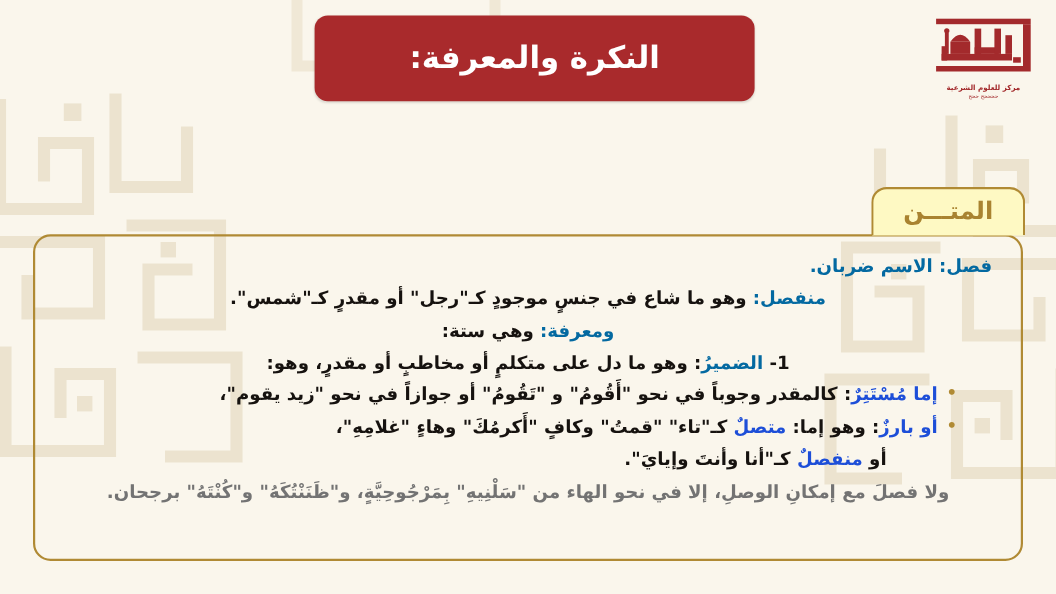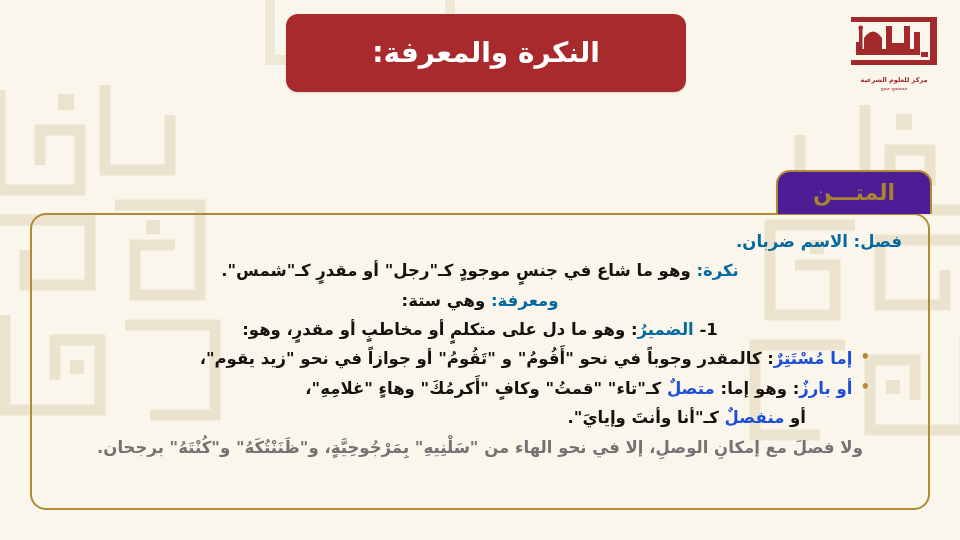--- a/index.html
+++ b/index.html
@@ -76,26 +76,26 @@
     font-size: 5px;
     line-height: 1.3;
     white-space: nowrap;
   }
 
   
   .matn-tab {
     position: absolute;
     right: 28px;
     top: 170px;
-    width: 156px;
+    width: 140px;
     height: 44px;
     border: 2px solid #b08a34;
     border-bottom: none;
     border-radius: 14px 14px 0 0;
-    background: #4c1d95;
+    background: #fef9c3;
     display: flex;
     align-items: center;
     justify-content: center;
     z-index: 6;
     box-sizing: border-box;
   }
   .matn-tab .matn-text {
     color: #a98330;
     font-size: 22px;
     font-weight: bold;
@@ -234,21 +234,21 @@
   <div class="logo-sub2">ححححح ححح</div>
 </div>
 
 <div class="matn-tab">
   <span class="matn-text">المتـــن</span>
 </div>
 
 <div class="content-box">
   <div class="matn-body" id="matn-body">
       <div class="line r"><span class="red">فصل: الاسم ضربان.</span></div>
-      <div class="line c"><span class="red">نكرة:</span><span class="black"> وهو ما شاع في جنسٍ موجودٍ كـ"رجل" أو مقدرٍ كـ"شمس".</span></div>
+      <div class="line c"><span class="red">منفصل:</span><span class="black"> وهو ما شاع في جنسٍ موجودٍ كـ"رجل" أو مقدرٍ كـ"شمس".</span></div>
       <div class="line c"><span class="red">ومعرفة:</span><span class="black"> وهي ستة:</span></div>
       <div class="line c"><span class="black">1- </span><span class="red">الضميرُ</span><span class="black">: وهو ما دل على متكلمٍ أو مخاطبٍ أو مقدرٍ، وهو:</span></div>
       <div class="bullet-row indent-1">
         <span class="bullet-dot">•</span>
         <span class="bullet-text"><span class="gold">إما </span><span class="gold">مُسْتَتِرٌ</span><span class="black">: كالمقدر وجوباً في نحو "أَقُومُ" و "تَقُومُ" أو جوازاً في نحو  "زيد يقوم"،</span></span>
       </div>
       <div class="bullet-row indent-1">
         <span class="bullet-dot">•</span>
         <span class="bullet-text"><span class="gold">أو بارزٌ</span><span class="black">: وهو إما: </span><span class="gold">متصلٌ</span><span class="black"> كـ"تاء" "قمتُ" وكافٍ "أَكرمُكَ" وهاءٍ "غلامِهِ"،</span></span>
       </div>

